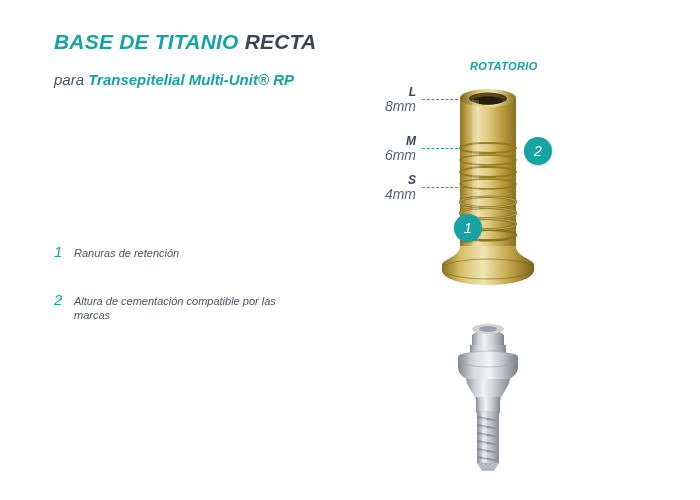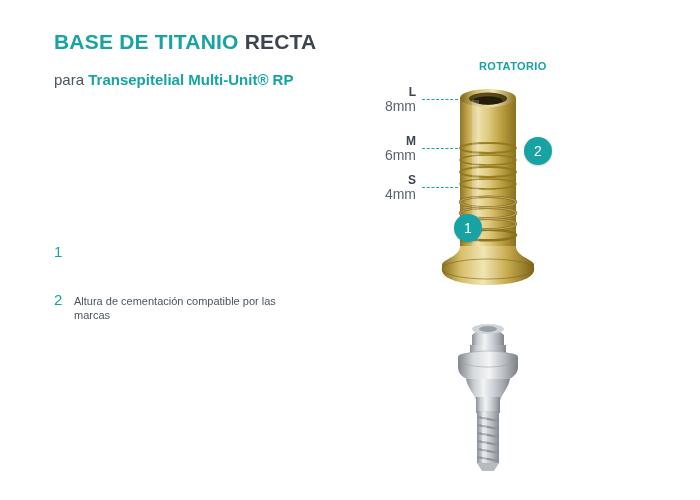--- a/index.html
+++ b/index.html
@@ -11,20 +11,21 @@
     height: 500px;
     background: #ffffff;
     font-family: "Liberation Sans", sans-serif;
     overflow: hidden;
     position: relative;
   }
   .page {
     position: relative;
     width: 700px;
     height: 500px;
+    font-style: italic;
   }
 
   
   .title {
     position: absolute;
     left: 54px;
     top: 30px;
     font-size: 21px;
     font-weight: bold;
     letter-spacing: 0.2px;
@@ -75,21 +76,21 @@
   
   .diagram {
     position: absolute;
     left: 370px;
     top: 50px;
     width: 320px;
     height: 440px;
   }
   .rotatorio {
     position: absolute;
-    left: 109px;
+    left: 100px;
     top: 10px;
     font-size: 11px;
     font-weight: bold;
     color: #17a3a3;
     letter-spacing: 0.4px;
   }
 
   
   .meas {
     position: absolute;
@@ -160,20 +161,21 @@
     <span class="t-teal">BASE DE TITANIO</span>
     <span class="t-dark">RECTA</span>
   </div>
 
   <div class="subline l1">
     <span>para </span><span class="bold-teal">Transepitelial Multi-Unit® RP</span>
   </div>
 
   <div class="legend-item one">
     <div class="legend-num">1</div>
+    <div class="legend-text">Ranuras de retención</div>
   </div>
   <div class="legend-item two">
     <div class="legend-num">2</div>
     <div class="legend-text">Altura de cementación compatible por las marcas</div>
   </div>
 
   <div class="diagram">
 
     <div class="rotatorio">ROTATORIO</div>
 

